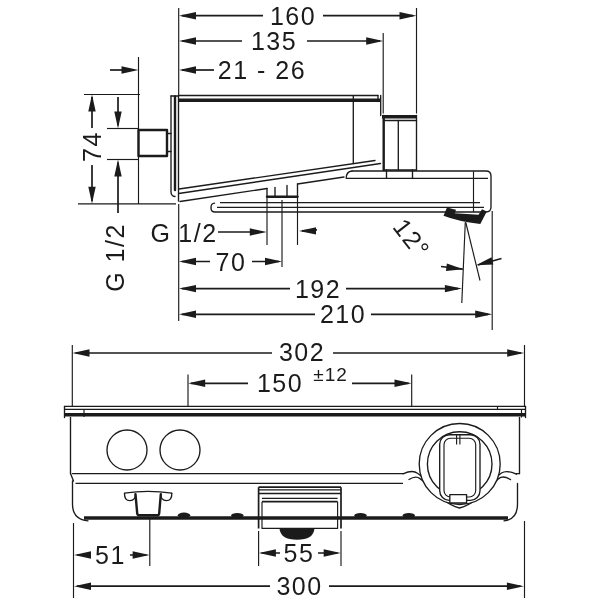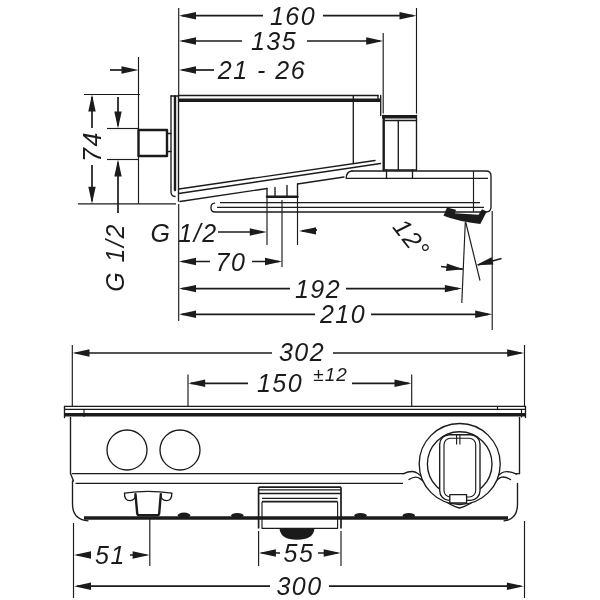--- a/index.html
+++ b/index.html
@@ -1,16 +1,16 @@
 <!DOCTYPE html>
 <html><head>
 <meta charset="utf-8">
 <style>
   html,body{margin:0;padding:0;background:#fff;}
-  #stage{position:relative;width:600px;height:600px;background:#fff;overflow:hidden;font-style:italic;}
+  #stage{position:relative;width:600px;height:600px;background:#fff;overflow:hidden;}
   svg{display:block;}
   .ln{stroke:#1b1b1b;fill:none;stroke-width:1.35;stroke-linecap:round;stroke-linejoin:round;}
   .ln2{stroke:#1b1b1b;fill:none;stroke-width:2.4;stroke-linecap:round;stroke-linejoin:round;}
   .thk{stroke:#1b1b1b;fill:none;stroke-width:3.4;stroke-linecap:butt;}
   .dim{stroke:#1b1b1b;fill:none;stroke-width:1.7;stroke-linecap:butt;}
   .ext{stroke:#1b1b1b;fill:none;stroke-width:1.15;stroke-linecap:butt;}
   .fillb{fill:#1b1b1b;stroke:none;}
   .wht{fill:#ffffff;}
   text{font-family:"Liberation Sans","DejaVu Sans",sans-serif;font-size:25px;fill:#1b1b1b;letter-spacing:1.5px;}
   text.sup{font-size:19px;letter-spacing:1px;}

